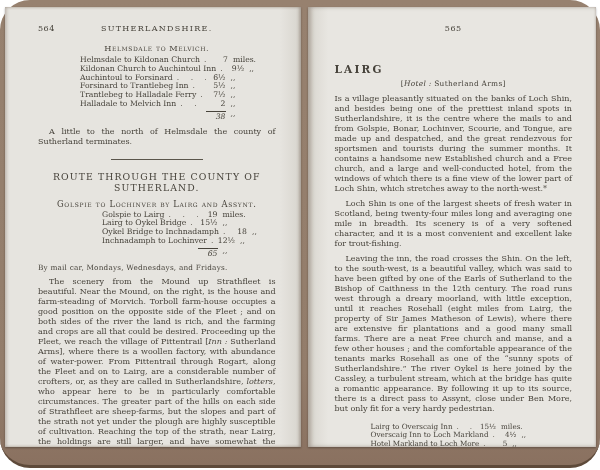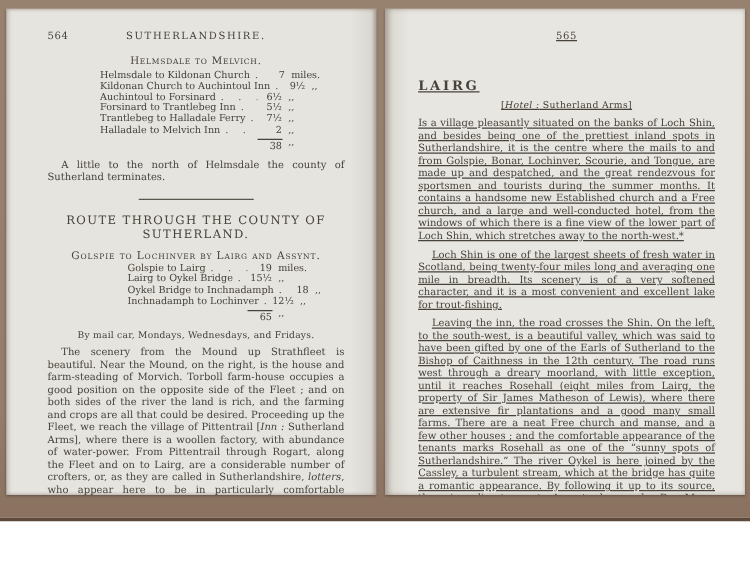--- a/index.html
+++ b/index.html
@@ -3,63 +3,63 @@
 <meta charset="utf-8">
 <style>
   :root{
     --frame:#97816f; --frame-dark:#5e4a3a;
     --paper-left:#e6e4df; --paper-right:#e8e6e1;
     --ink:#47433b; --ink-light:#5a554b;
   }
   *{margin:0;padding:0;box-sizing:border-box;}
   body{width:600px;height:470px;overflow:hidden;font-family:"DejaVu Serif", serif;color:var(--ink);}
   .scan{
-    width:600px;height:417px;display:flex;gap:7px;
+    width:600px;height:468px;display:flex;gap:7px;
     padding:7px 4px 18px 5px;border-bottom:3px solid var(--frame-dark);
     background:linear-gradient(180deg,var(--frame) 0%, #937d6b 80%, #8a7160 100%);
+    border-radius:30px;
   }
   .page{
     flex:1;height:100%;overflow:hidden;position:relative;
   }
   .page-left{
     background:linear-gradient(90deg,var(--paper-left) 0 93%,#d7d4cd 100%);
     box-shadow:inset 2px 0 3px rgba(90,70,55,.25), inset -2px 0 3px rgba(90,70,55,.35), 0 1px 2px rgba(0,0,0,.3);
     padding:17px 25px 10px 33px;
   }
   .page-right{
     background:linear-gradient(90deg,#d8d5ce 0%,var(--paper-right) 7% 100%);
     box-shadow:inset 3px 0 4px rgba(90,70,55,.35), inset -1px 0 2px rgba(90,70,55,.2), 0 1px 2px rgba(0,0,0,.3);
     padding:17px 24px 10px 27px;
-    text-decoration:underline;
   }
   .pagehead{display:flex;align-items:baseline;font-size:8px;letter-spacing:.5px;}
   .pagehead .num{width:34px;}
   .pagehead .head{flex:1;text-align:center;letter-spacing:1.3px;font-size:8px;}
   .pagehead .sp{width:34px;}
   .pagenum-center{text-align:center;font-size:8px;letter-spacing:.5px;}
 
   .tbl-title{text-align:center;font-variant:small-caps;font-size:8.2px;letter-spacing:.6px;margin-top:10px;}
   .itin{margin:3px 20px 0 42px;}
   .itin2{margin:2px 28px 0 64px;}
   .trow{display:flex;align-items:flex-start;font-size:7.7px;line-height:8.8px;white-space:nowrap;}
   .trow .lbl{white-space:nowrap;}
   .trow .dots{flex:1;overflow:hidden;text-align:right;padding:0 4px;color:var(--ink-light);}
   .trow .val{min-width:20px;text-align:right;}
   .trow .unit{width:30px;padding-left:5px;}
   .trow.total .val{border-top:1px solid var(--ink);padding-top:1px;margin-top:1px;}
-  .trow.total{margin-top:1px;}
+  .trow.total{margin-top:1px;font-style:italic;}
 
   .para{font-size:8px;line-height:10px;text-align:justify;margin-top:5px;}
   .para.ind{text-indent:11px;}
   .it{font-style:italic;}
 
   .divider{width:92px;border-top:1px solid var(--ink-light);margin:12px auto 11px auto;}
   .sect-head{text-align:center;font-size:9.3px;letter-spacing:1.1px;font-weight:400;margin-top:2px;}
   .sect-sub{text-align:center;font-variant:small-caps;font-size:8.4px;letter-spacing:.7px;margin-top:6px;}
-  .mail-note{text-align:center;font-size:7.3px;margin-top:4px;letter-spacing:.2px;}
+  .mail-note{font-size:7.3px;margin-top:4px;letter-spacing:.2px;}
 
   .chap-head{text-align:left;font-size:10.5px;letter-spacing:2.2px;font-weight:600;margin-top:30px;}
   .hotel-line{text-align:center;font-size:7.4px;margin-top:4px;margin-bottom:6px;letter-spacing:.3px;}
 
   .footnote{margin-top:9px;}
   .fn-title{font-variant:small-caps;font-size:7.1px;text-align:center;letter-spacing:.4px;}
   .fn-tbl{margin:3px 46px 0 36px;}
   .fn-tbl .trow{font-size:7.2px;line-height:8.3px;}
 </style>
 </head>

